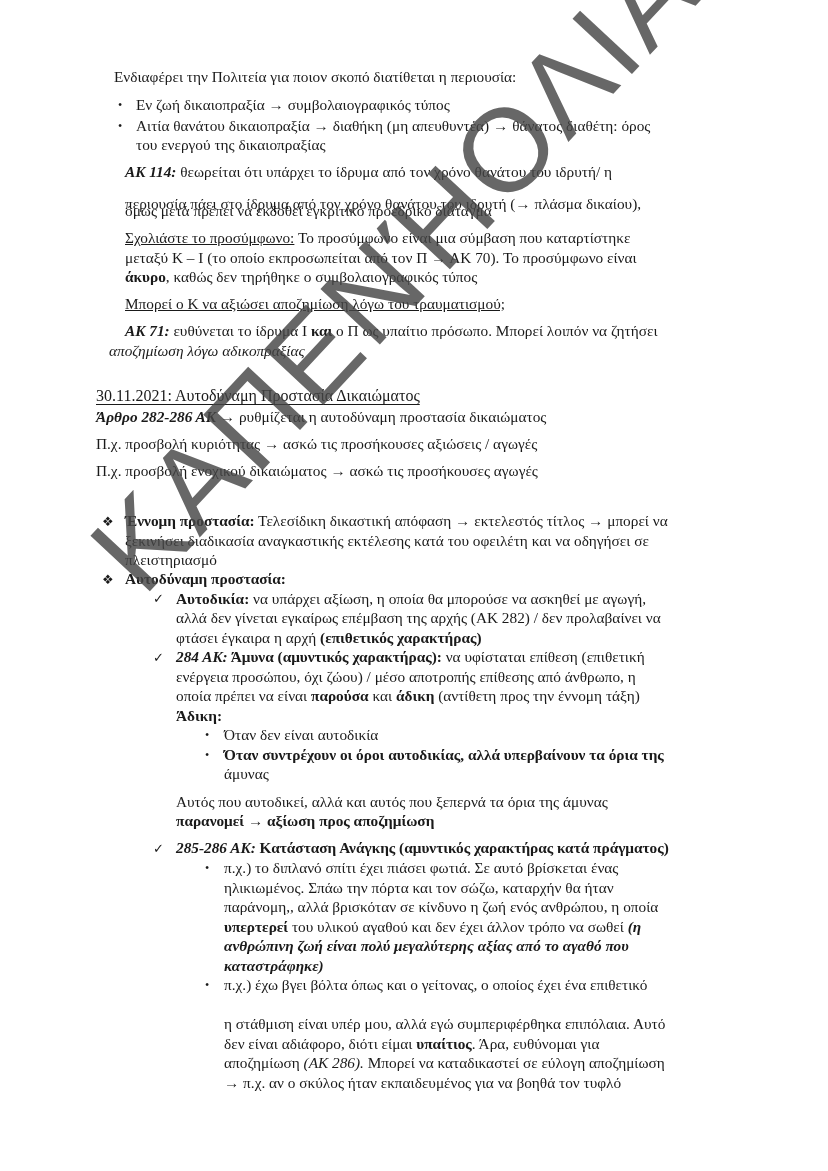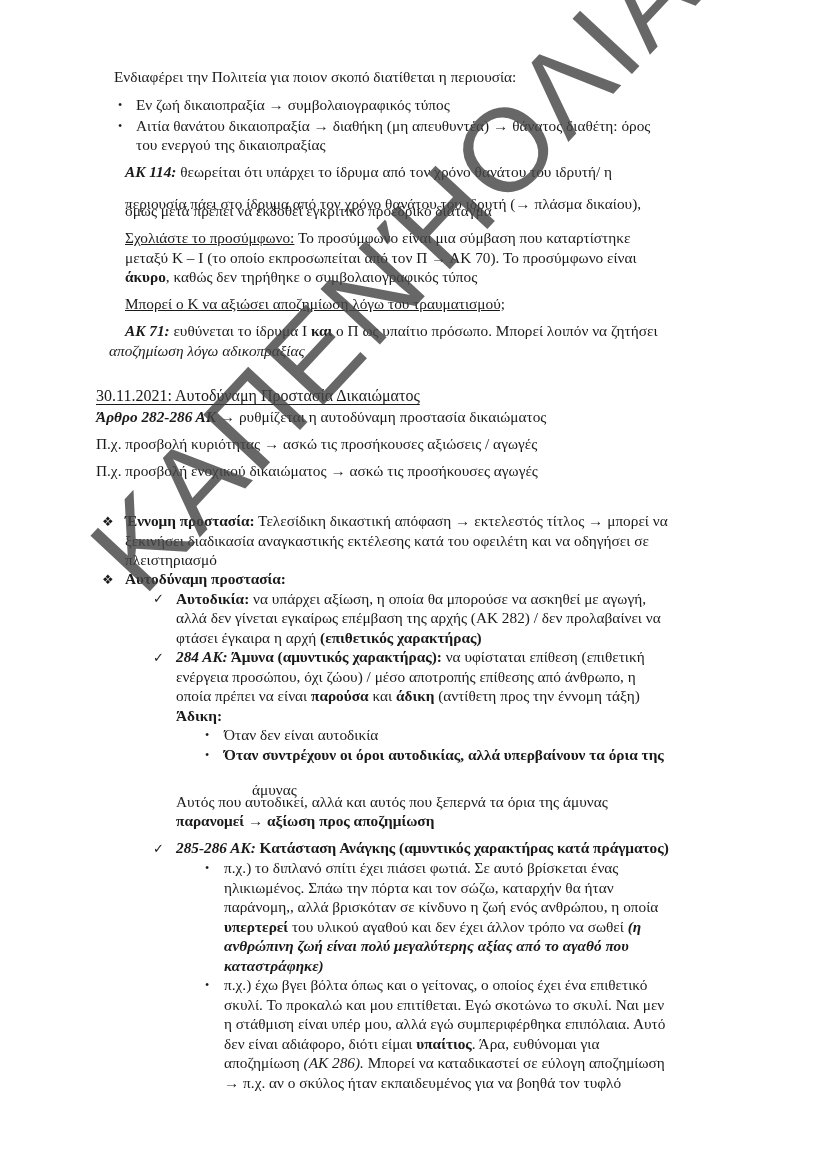--- a/index.html
+++ b/index.html
@@ -99,21 +99,21 @@
   <div class="abs" style="left:176px;top:667px;">ενέργεια προσώπου, όχι ζώου) / μέσο αποτροπής επίθεσης από άνθρωπο, η</div>
   <div class="abs" style="left:176px;top:686px;">
     <span>οποία πρέπει να είναι </span><span class="b">παρούσα</span><span> και </span><span class="b">άδικη</span><span> (αντίθετη προς την έννομη τάξη)</span>
   </div>
   <div class="abs b" style="left:176px;top:706px;">Άδικη:</div>
 
   <span class="bullet-dot" style="left:205px;top:726px;">•</span>
   <div class="abs" style="left:224px;top:725px;">Όταν δεν είναι αυτοδικία</div>
   <span class="bullet-dot" style="left:205px;top:746px;">•</span>
   <div class="abs" style="left:224px;top:745px;font-weight:bold;">Όταν συντρέχουν οι όροι αυτοδικίας, αλλά υπερβαίνουν τα όρια της</div>
-  <div class="abs" style="left:224px;top:780px;margin-left:28px;">άμυνας</div>
+  <div class="abs" style="left:224px;top:764px;">άμυνας</div>
 
   <div class="abs" style="left:176px;top:792px;">Αυτός που αυτοδικεί, αλλά και αυτός που ξεπερνά τα όρια της άμυνας</div>
   <div class="abs b" style="left:176px;top:811px;">παρανομεί → αξίωση προς αποζημίωση</div>
 
   <span class="glyph" style="left:153px;top:839px;font-size:13px;">✓</span>
   <div class="abs" style="left:176px;top:838px;">
     <span class="bi">285-286 ΑΚ:</span><span class="b"> Κατάσταση Ανάγκης (αμυντικός χαρακτήρας κατά πράγματος)</span>
   </div>
 
   <span class="bullet-dot" style="left:205px;top:859px;">•</span>
@@ -121,21 +121,20 @@
   <div class="abs" style="left:224px;top:878px;">ηλικιωμένος. Σπάω την πόρτα και τον σώζω, καταρχήν θα ήταν</div>
   <div class="abs" style="left:224px;top:897px;">παράνομη,, αλλά βρισκόταν σε κίνδυνο η ζωή ενός ανθρώπου, η οποία</div>
   <div class="abs" style="left:224px;top:917px;">
     <span class="b">υπερτερεί</span><span> του υλικού αγαθού και δεν έχει άλλον τρόπο να σωθεί </span><span class="bi">(η</span>
   </div>
   <div class="abs bi" style="left:224px;top:936px;">ανθρώπινη ζωή είναι πολύ μεγαλύτερης αξίας από το αγαθό που</div>
   <div class="abs bi" style="left:224px;top:956px;">καταστράφηκε)</div>
 
   <span class="bullet-dot" style="left:205px;top:976px;">•</span>
   <div class="abs" style="left:224px;top:975px;text-align:right;">π.χ.) έχω βγει βόλτα όπως και ο γείτονας, ο οποίος έχει ένα επιθετικό</div>
-  <div class="abs" style="left:224px;top:995px;">σκυλί. Το προκαλώ και μου επιτίθεται. Εγώ σκοτώνω το σκυλί. Ναι μεν</div>
   <div class="abs" style="left:224px;top:1014px;">η στάθμιση είναι υπέρ μου, αλλά εγώ συμπεριφέρθηκα επιπόλαια. Αυτό</div>
   <div class="abs" style="left:224px;top:1034px;">
     <span>δεν είναι αδιάφορο, διότι είμαι </span><span class="b">υπαίτιος</span><span>. Άρα, ευθύνομαι για</span>
   </div>
   <div class="abs" style="left:224px;top:1053px;">
     <span>αποζημίωση </span><span class="i">(ΑΚ 286).</span><span> Μπορεί να καταδικαστεί σε εύλογη αποζημίωση</span>
   </div>
   <div class="abs" style="left:224px;top:1073px;">→ π.χ. αν ο σκύλος ήταν εκπαιδευμένος για να βοηθά τον τυφλό</div>
 
   <div class="watermark">ΚΑΠΕΝΉΟΛΙΑ</div>

